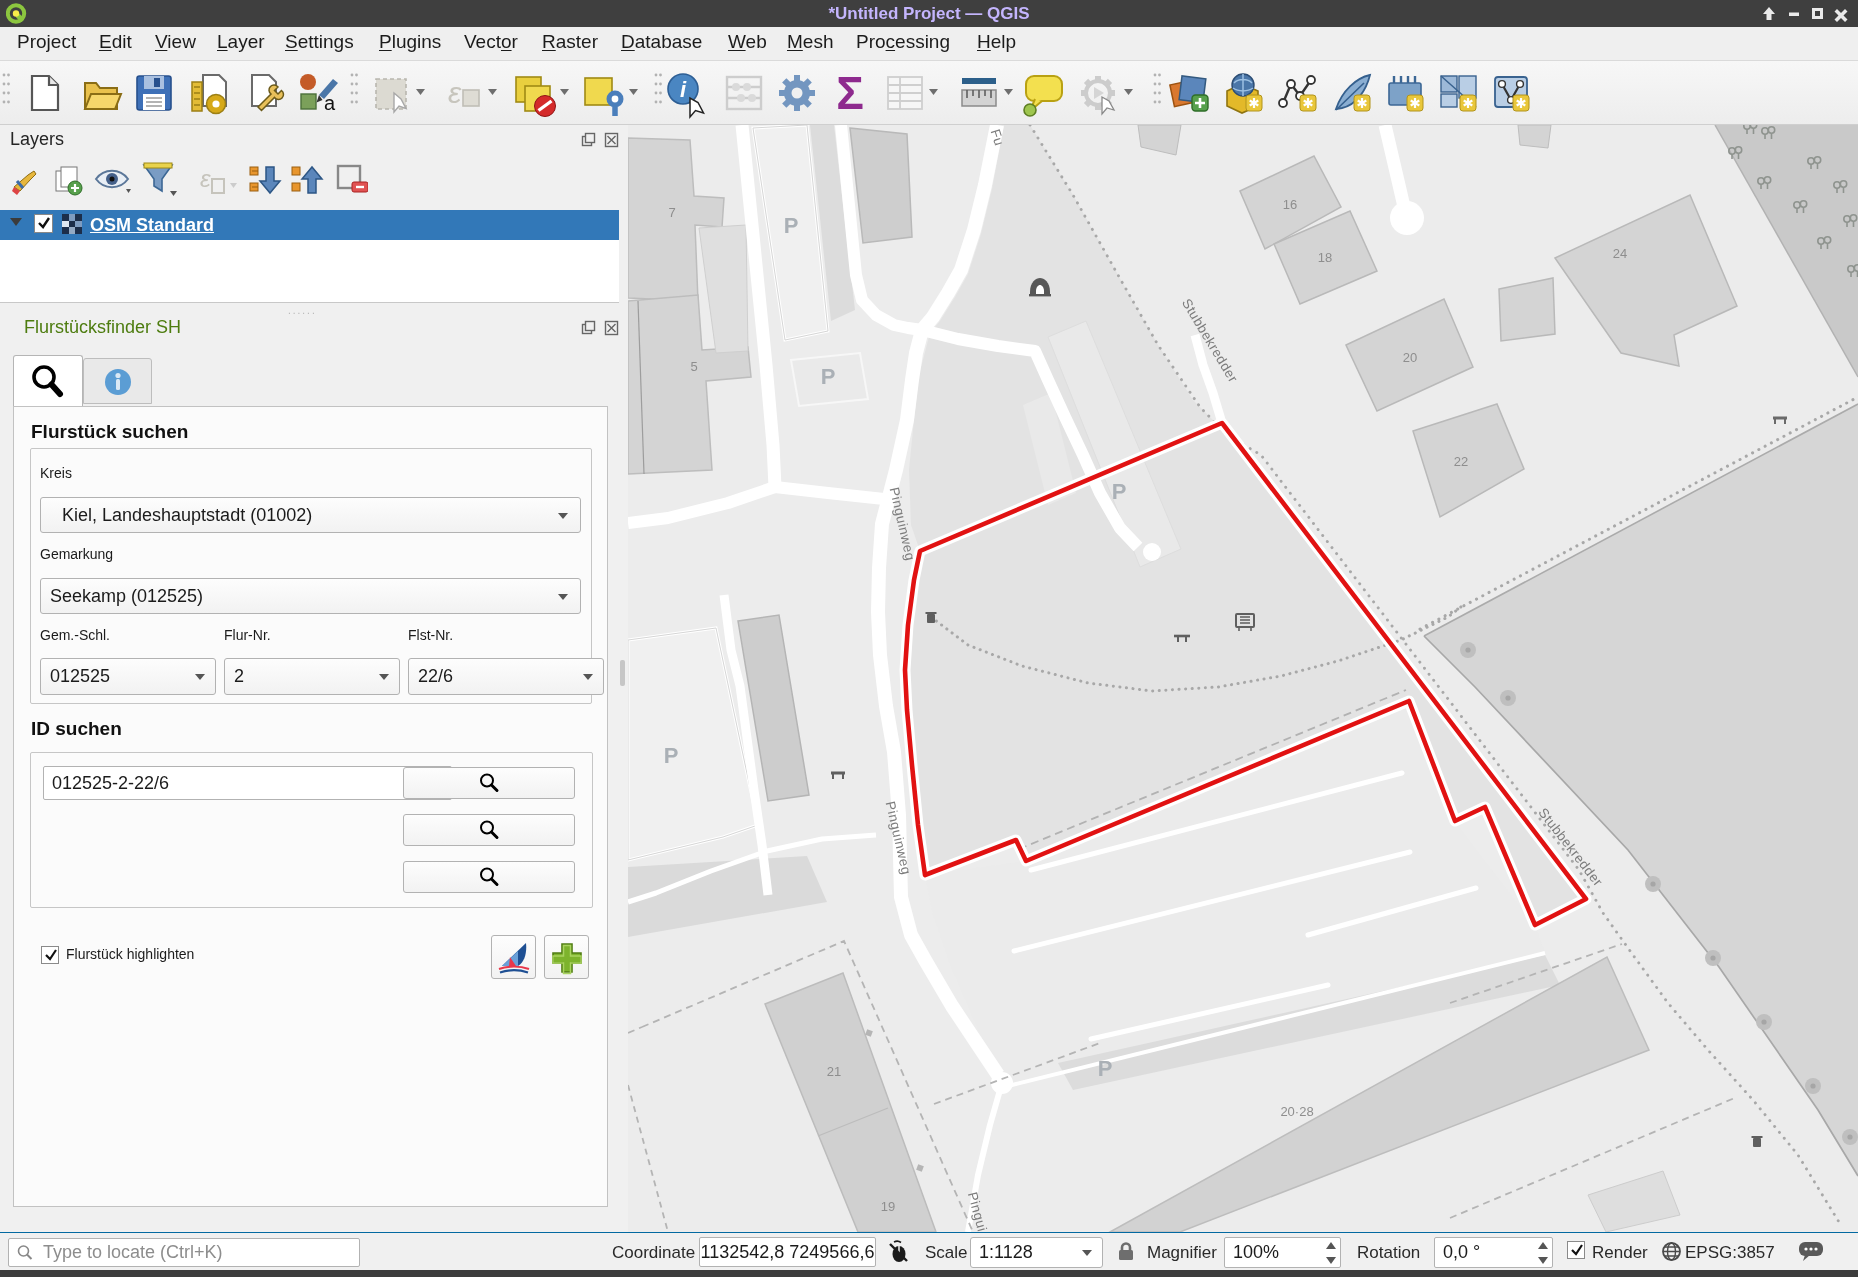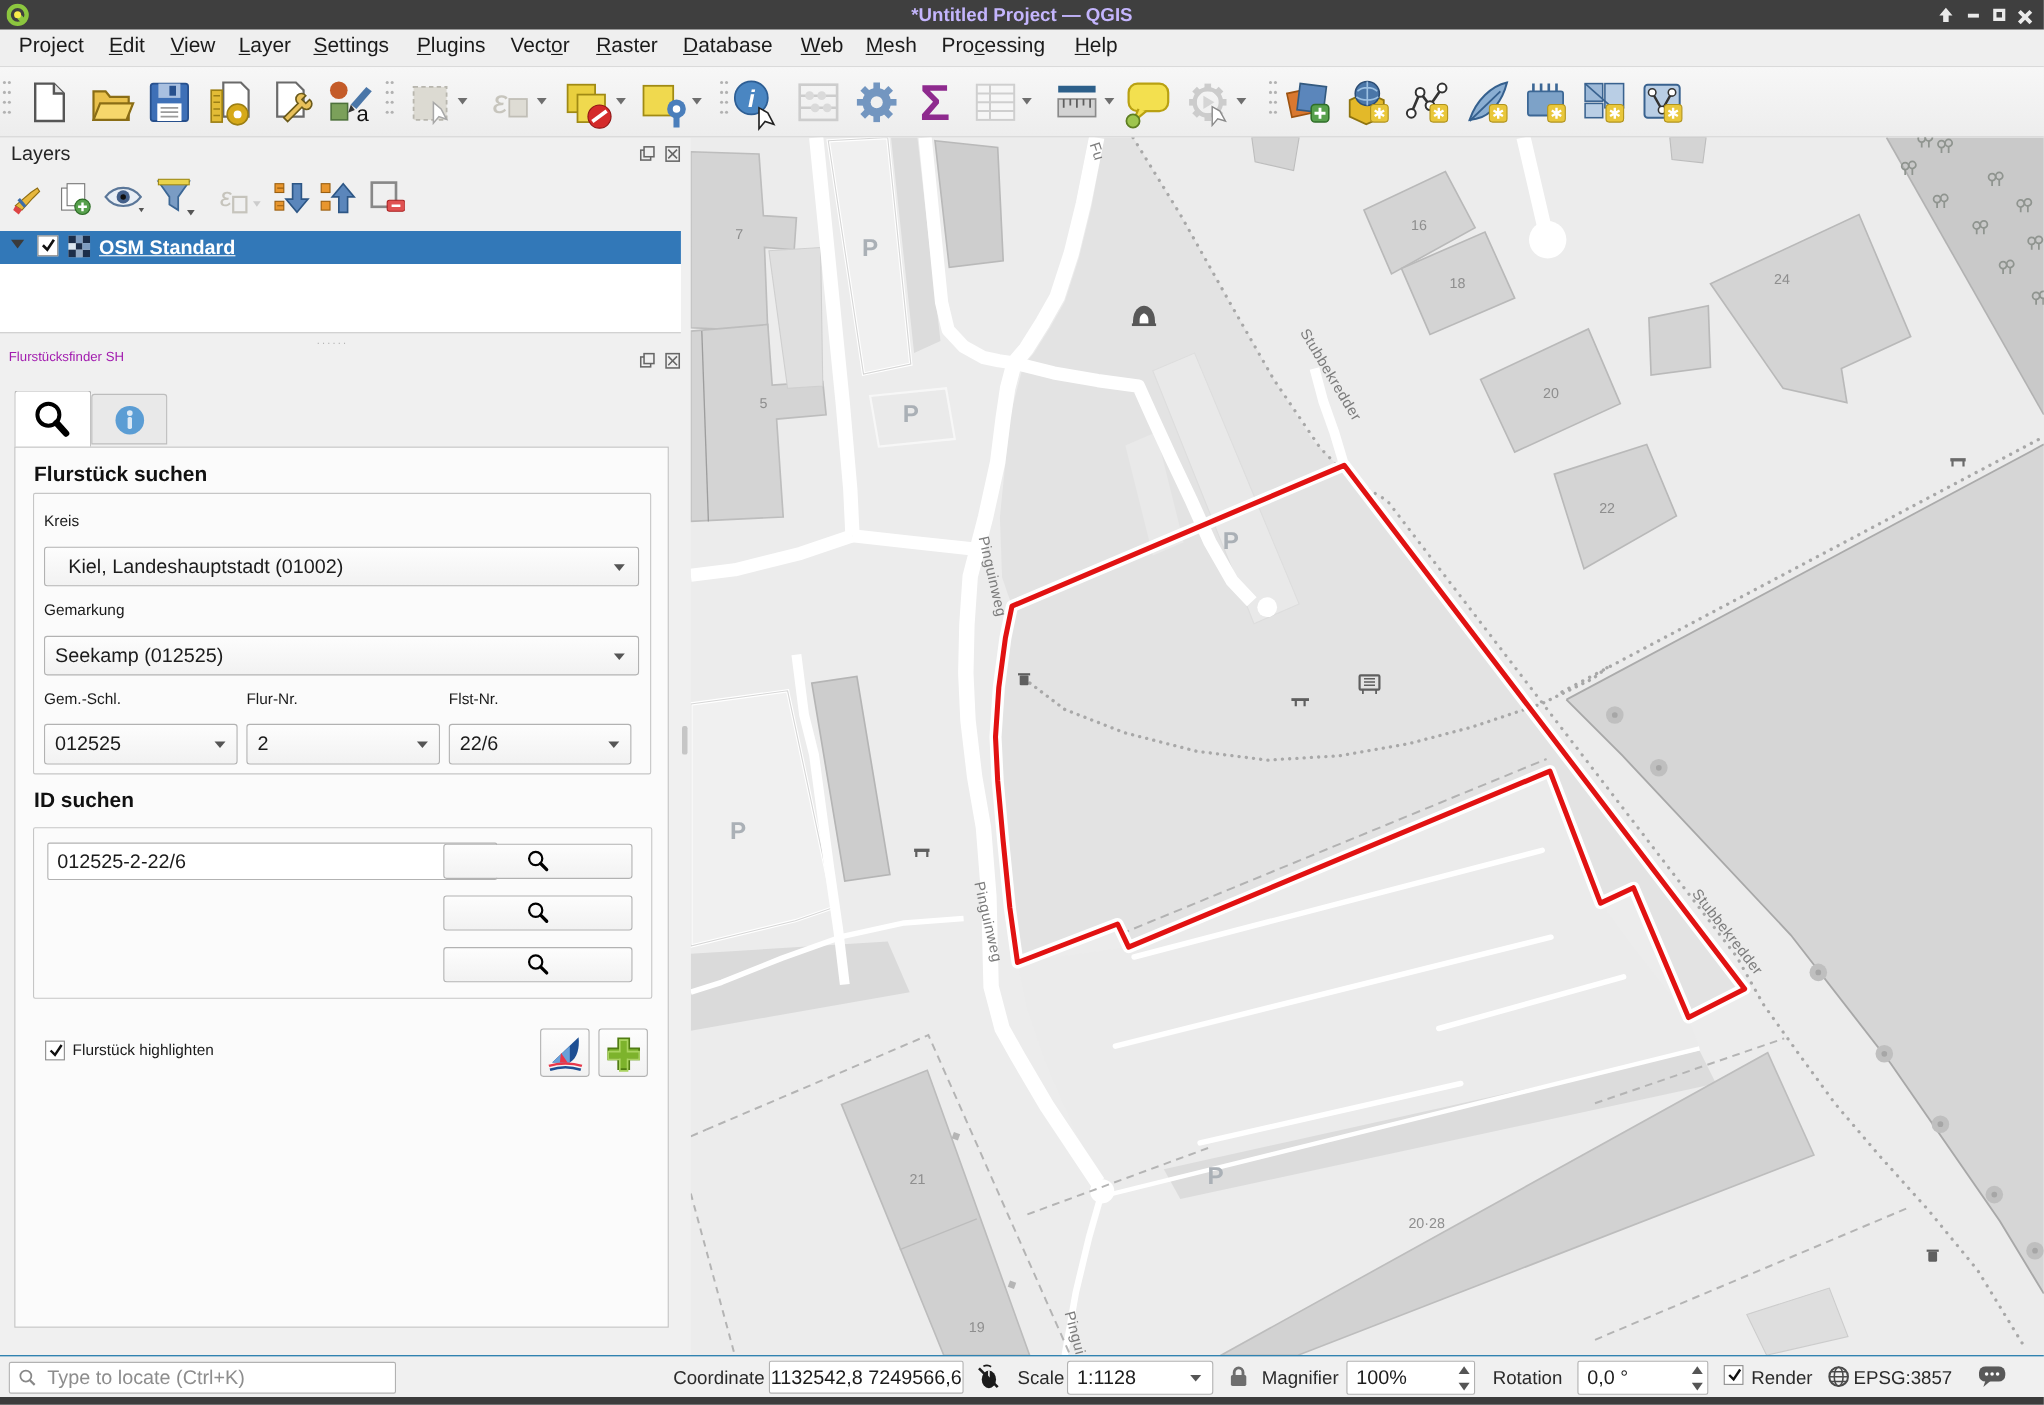--- a/index.html
+++ b/index.html
@@ -342,21 +342,21 @@
       <rect x="0" y="13" width="7" height="7" fill="#1c2e4a"></rect>
     <rect x="13" y="13" width="7" height="7" fill="#1c2e4a"></rect>
       <rect x="7" y="0" width="6" height="7" fill="#7e9cc0"></rect>
     <rect x="13" y="7" width="7" height="6" fill="#7e9cc0"></rect>
       <rect x="7" y="13" width="6" height="7" fill="#94aac4"></rect>
   </svg>
   <div class="abs" style="left:90px;top:90px;font-size:18px;font-weight:bold;color:#fff;text-decoration:underline">OSM Standard</div>
   <div class="abs" style="left:0px;top:115px;width:619px;height:63px;background:#ffffff;border-bottom:1px solid #c8c8c8"></div>
   <div class="abs" style="left:288px;top:180px;width:30px;height:3px;color:#b5b5b5;font-size:10px;letter-spacing:2px">......</div>
 
-  <div class="abs" style="left:8px;top:192px;font-size:12px;color:#a21caf">Flurstücksfinder SH</div>
+  <div class="abs" style="left:24px;top:192px;font-size:18px;color:#4d7c0f">Flurstücksfinder SH</div>
   <svg class="abs" style="left:581px;top:195px" width="38" height="17" viewBox="0 0 38 17">
     <g stroke="#666" fill="none" stroke-width="1.4">
       <rect x="1.5" y="4.5" width="9" height="9"></rect>
         <rect x="4.5" y="1.5" width="9" height="9" fill="#f0f0f0"></rect>
       <rect x="24.5" y="1.5" width="12" height="13"></rect>
         <path d="M26.5,4 l8,8 M34.5,4 l-8,8"></path>
     </g>
   </svg>
 
   <div class="abs" style="left:83px;top:233px;width:69px;height:46px;background:#e9e9e9;border:1px solid #bdbdbd;border-radius:3px 3px 0 0"></div>
@@ -377,21 +377,21 @@
   <div class="abs" style="left:30px;top:323px;width:562px;height:256px;border:1px solid #c6c6c6;border-radius:2px"></div>
   <div class="label15" style="left:40px;top:340px">Kreis</div>
   <div class="combo" style="left:40px;top:372px;width:541px;height:36px;line-height:34px;padding-left:21px">Kiel, Landeshauptstadt (01002)<i class="carrow" style="right:12px;top:15px"></i></div>
   <div class="label15" style="left:40px;top:421px">Gemarkung</div>
   <div class="combo" style="left:40px;top:453px;width:541px;height:36px;line-height:34px;padding-left:9px">Seekamp (012525)<i class="carrow" style="right:12px;top:15px"></i></div>
   <div class="label15" style="left:40px;top:502px">Gem.-Schl.</div>
   <div class="label15" style="left:224px;top:502px">Flur-Nr.</div>
   <div class="label15" style="left:408px;top:502px">Flst-Nr.</div>
   <div class="combo" style="left:40px;top:533px;width:176px;height:37px;line-height:35px;padding-left:9px">012525<i class="carrow" style="right:10px;top:15px"></i></div>
   <div class="combo" style="left:224px;top:533px;width:176px;height:37px;line-height:35px;padding-left:9px">2<i class="carrow" style="right:10px;top:15px"></i></div>
-  <div class="combo" style="left:408px;top:533px;width:166px;height:37px;line-height:35px;padding-left:9px">22/6<i class="carrow" style="right:10px;top:15px"></i></div>
+  <div class="combo" style="left:408px;top:533px;width:196px;height:37px;line-height:35px;padding-left:9px">22/6<i class="carrow" style="right:10px;top:15px"></i></div>
 
   <div class="abs" style="left:31px;top:593px;font-size:19px;font-weight:bold;color:#111">ID suchen</div>
   <div class="abs" style="left:30px;top:627px;width:563px;height:156px;border:1px solid #c6c6c6;border-radius:2px"></div>
   <div class="field" style="left:43px;top:641px;width:409px;height:34px;line-height:32px;padding-left:8px">012525-2-22/6</div>
   <div class="combo" style="left:403px;top:642px;width:172px;height:32px"></div>
   <div class="combo" style="left:403px;top:689px;width:172px;height:32px"></div>
   <div class="combo" style="left:403px;top:736px;width:172px;height:32px"></div>
   <svg class="abs" style="left:478px;top:647px" width="22" height="22" viewBox="0 0 22 22">
       <circle cx="9" cy="8.5" r="6" fill="none" stroke="#000" stroke-width="2"></circle>
       <path d="M13.5,13 L19,18.5" stroke="#000" stroke-width="3" stroke-linecap="round"></path>

